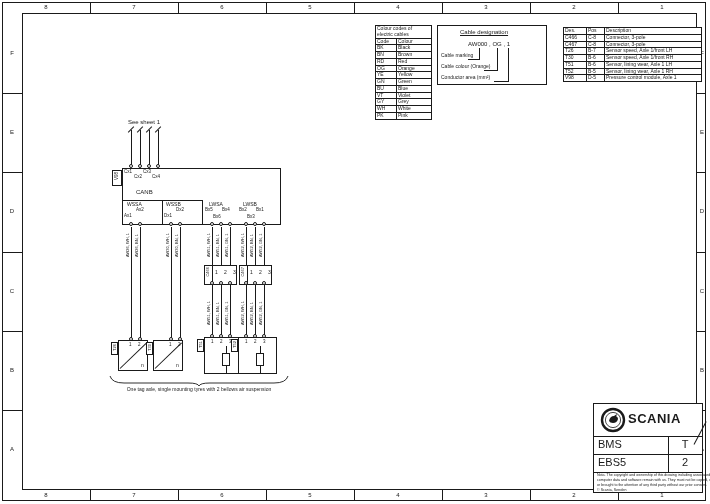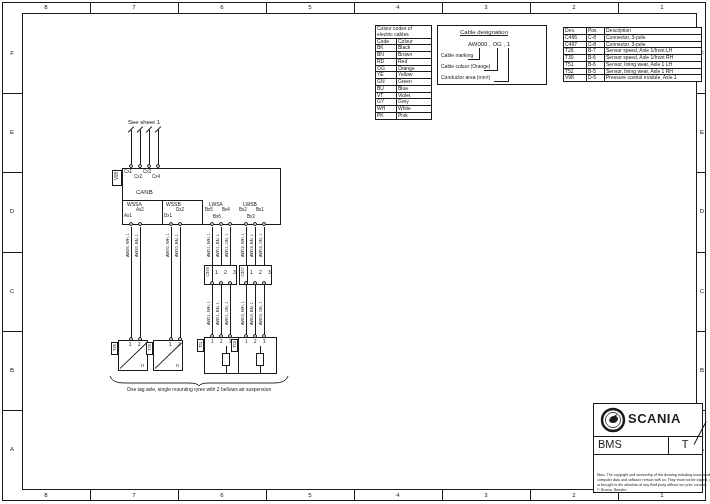--- a/index.html
+++ b/index.html
@@ -387,20 +387,25 @@
 
     <div class="abs" style="left:0;top:0;width:108px;height:32px;border-bottom:1px solid #1a1a1a;">
       <svg class="abs" style="left:6px;top:3px;" width="26" height="26">
         <circle cx="13" cy="13" r="11" fill="none" stroke="#1a1a1a" stroke-width="2.4"></circle>
         <circle cx="13" cy="13" r="7.6" fill="none" stroke="#1a1a1a" stroke-width="0.8"></circle>
         <path d="M9,14 q1,-5 5,-5 q4,0 4,3 q-1,4 -5,4 q-3,0 -4,-2 z M14,9 l3,-2 l-1,3 z" fill="#1a1a1a"></path>
       </svg>
       <span class="t" style="left:34px;top:8px;font-size:13px;font-weight:bold;letter-spacing:0.5px;">SCANIA</span>
     </div>
 
+    <div class="abs" style="left:0;top:50px;width:108px;height:18px;border-bottom:1px solid #1a1a1a;">
+      <div class="ln" style="left:74px;top:0;width:1px;height:18px;"></div>
+      <span class="t" style="left:4px;top:3px;font-size:11px;">EBS5</span>
+      <span class="t" style="left:75px;top:3px;width:32px;text-align:center;font-size:11px;">2</span>
+    </div>
 
     <div class="abs" style="left:0;top:68px;width:108px;height:20px;">
       <span class="t" style="left:3px;top:2px;font-size:3.6px;">Nota. The copyright and ownership of this drawing including associated</span>
       <span class="t" style="left:3px;top:7px;font-size:3.6px;">computer data and software remain with us. They must not be copied, used,</span>
       <span class="t" style="left:3px;top:12px;font-size:3.6px;">or brought to the attention of any third party without our prior consent.</span>
       <span class="t" style="left:3px;top:17px;font-size:3.6px;">© Scania, Sweden</span>
     </div>
   </div>
 
   <div class="diag" style="left:694px;top:444px;width:26px;transform:rotate(-62deg);"></div>

